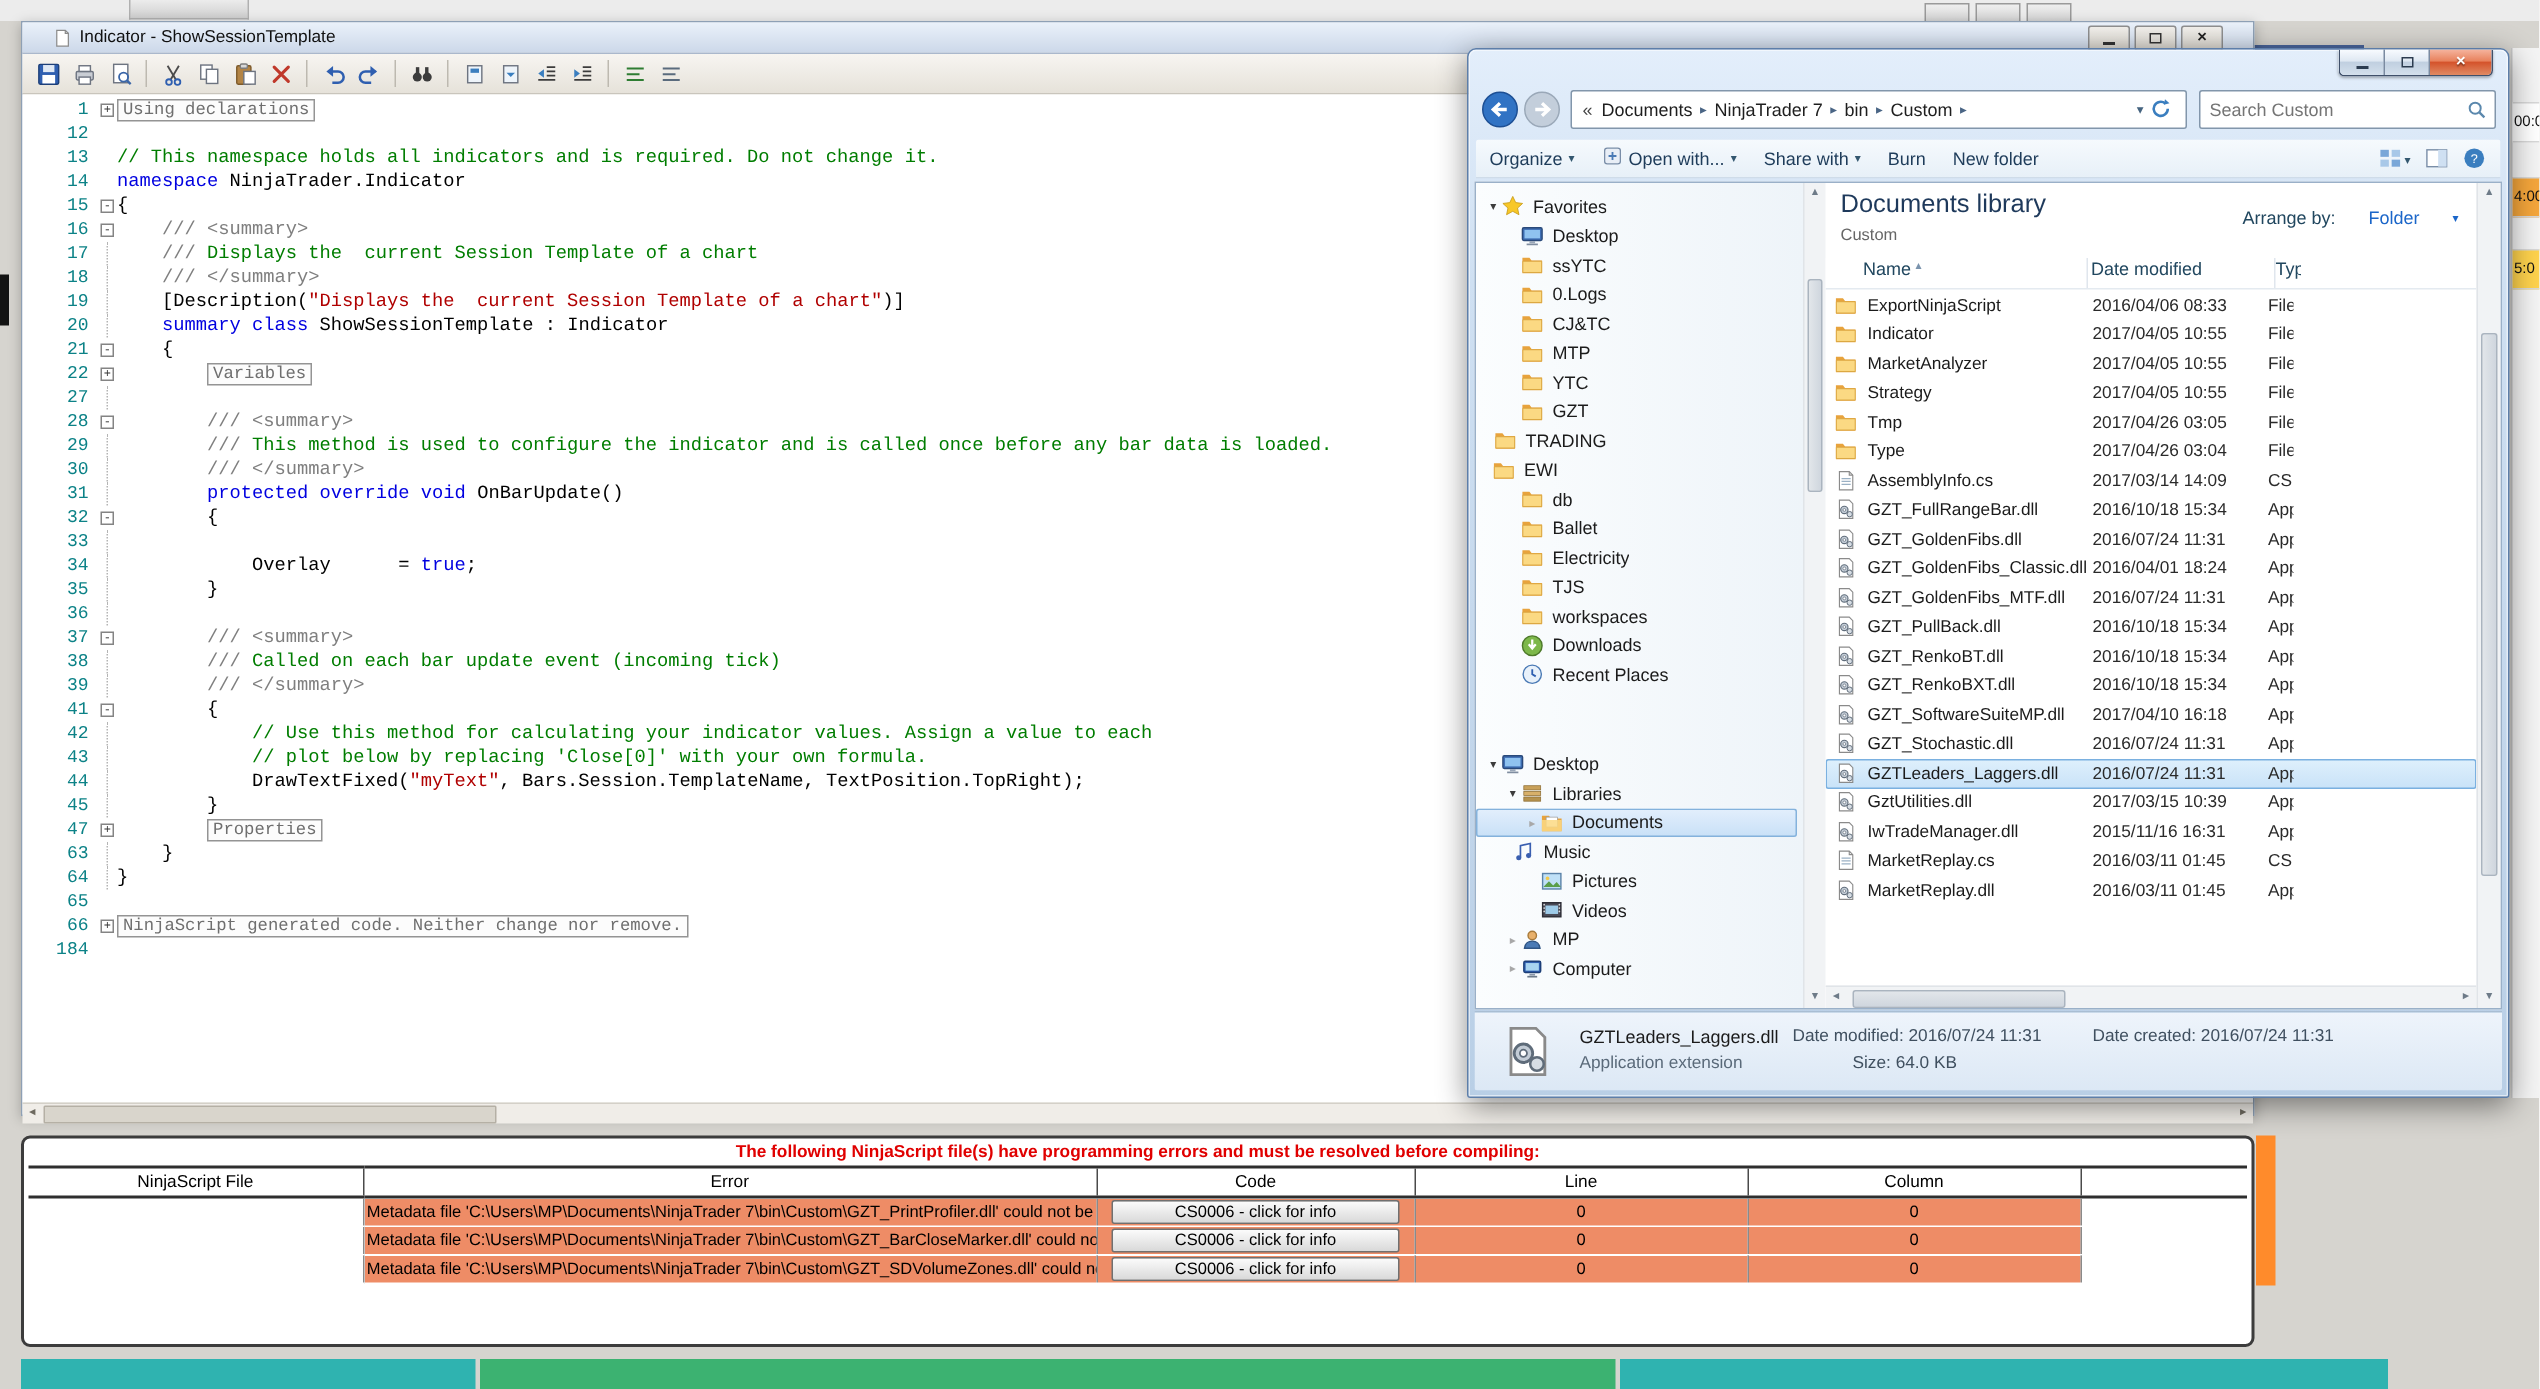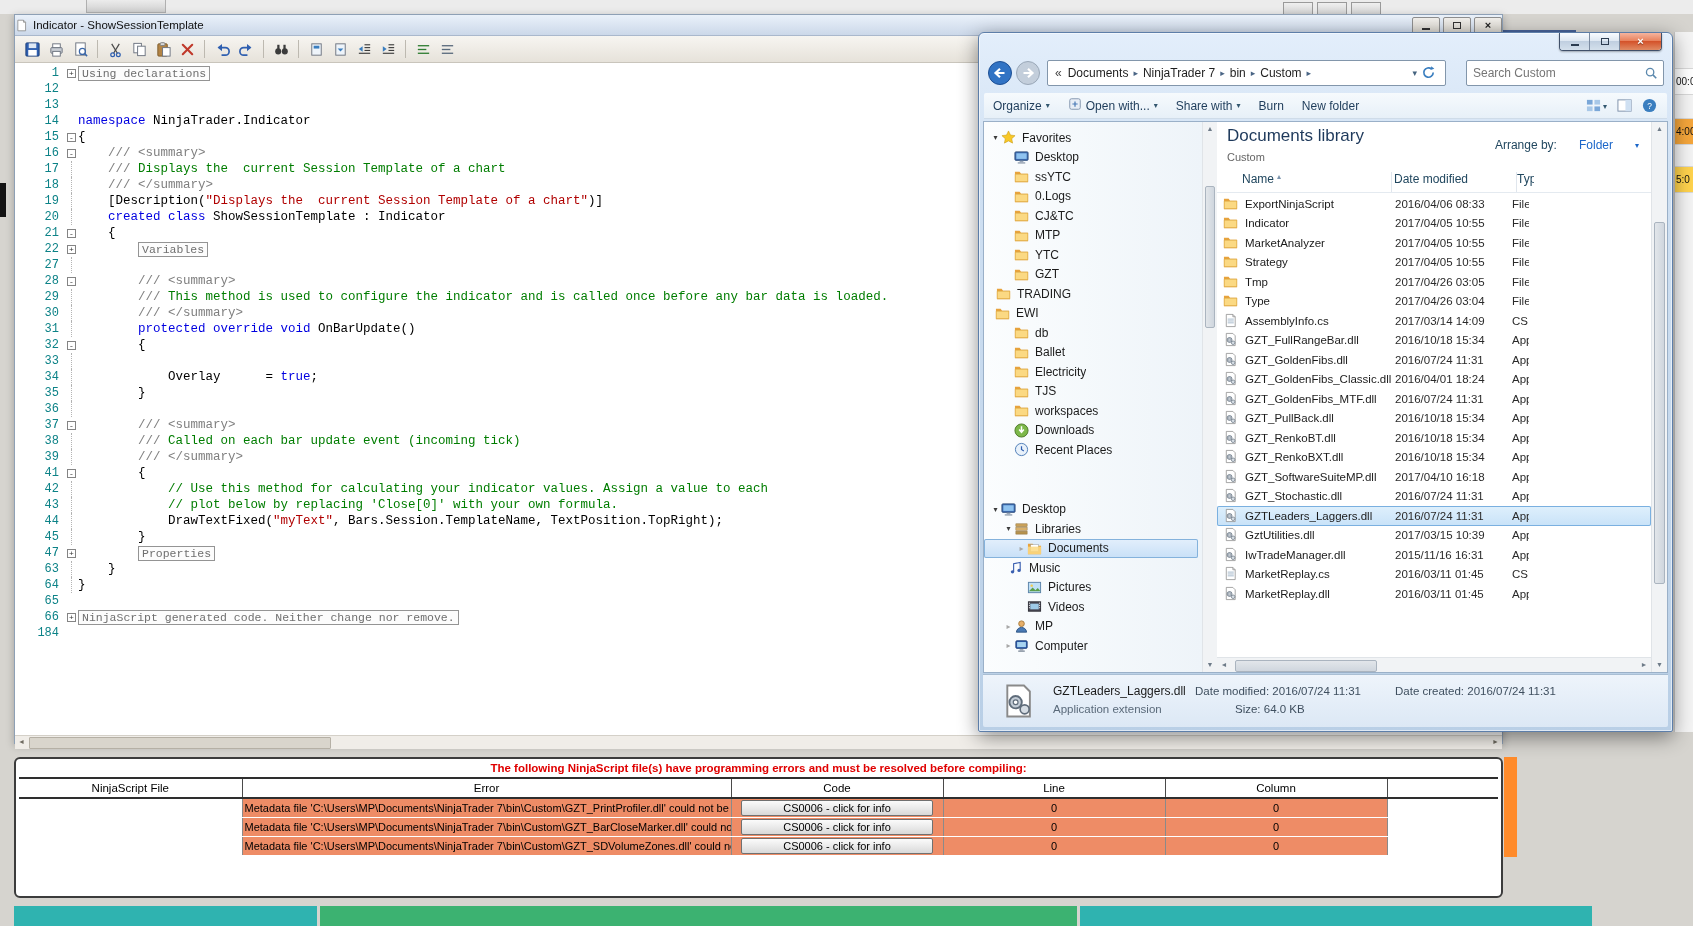--- a/index.html
+++ b/index.html
@@ -18,21 +18,21 @@
   .axis-cell{position:absolute;left:0;width:19px;height:25px;font-size:10px;color:#111;overflow:hidden;white-space:nowrap;line-height:25px;padding-left:1px;border-top:1px solid #d8d8d8;border-bottom:1px solid #d8d8d8}
   .axis-cell:nth-child(1){top:36px}
   .axis-cell:nth-child(2){top:86px}
   .axis-cell:nth-child(3){top:134px}
   .strip-a{left:14px;top:906px;width:303px;height:20px;background:#2fb3b0}
   .strip-b{left:320px;top:906px;width:757px;height:20px;background:#3cb271}
   .strip-c{left:1080px;top:906px;width:512px;height:20px;background:#2fb3b0}
 
   
   .editor{left:14px;top:14px;width:1489px;height:730px;background:#fff;border:1px solid #8ea0b5;box-shadow:0 2px 8px rgba(0,0,0,.25);z-index:1;box-sizing:border-box}
-  .ed-title{height:20px;background:linear-gradient(#eaf1fa,#ccd8e9);border-bottom:1px solid #aab8cc;display:flex;align-items:center;padding:0 0;font-size:11.5px;color:#101010}
+  .ed-title{height:20px;background:linear-gradient(#eaf1fa,#ccd8e9);border-bottom:1px solid #aab8cc;display:flex;align-items:center;padding:0 20px;font-size:11.5px;color:#101010}
   .ed-doc-ico{width:13px;height:13px;margin-right:5px;flex:none}
   .ed-doc-ico svg{width:13px;height:13px}
   .ed-caps{margin-left:auto;display:flex}
   .ed-cap{width:26px;height:15px;background:linear-gradient(#f2f0ec,#d9d5cd);border:1px solid #8f8f8f;border-radius:2px;margin-left:3px;display:flex;align-items:center;justify-content:center;color:#222}
   .g-min{width:8px;height:2px;background:#333;margin-top:7px}
   .g-max{width:8px;height:7px;border:1.5px solid #333;box-sizing:border-box}
   .g-x{font-size:11px;font-weight:bold;line-height:11px}
   .ed-toolbar{height:26px;background:linear-gradient(#f7f5f1,#e6e2da);border-bottom:1px solid #c9c5bc;display:flex;align-items:center;padding:0 6px;gap:2px}
   .tb-btn{width:22px;height:22px;display:flex;align-items:center;justify-content:center;border-radius:2px}
   .tb-btn svg{width:17px;height:17px}
@@ -77,21 +77,21 @@
   .addr{position:absolute;top:27px;left:8px;right:8px;height:26px;display:flex;align-items:center}
   .navbtn{width:26px;height:26px;flex:none}
   .navbtn svg{width:26px;height:26px}
   .crumbbox{flex:1;height:24px;background:#fff;border:1px solid #8296ab;border-radius:2px;margin-left:6px;display:flex;align-items:center;font-size:12px;color:#1e1e1e;padding:0 4px;overflow:hidden}
   .crumb-prefix{color:#444;margin:0 3px}
   .crumb{padding:0 3px;white-space:nowrap}
   .crumb-sep{color:#4a6585;font-size:9px;padding:0 2px}
   .crumb-dd{margin-left:auto;color:#44637f;font-size:9px;padding:0 4px}
   .crumb-refresh{width:20px;height:20px;flex:none}
   .crumb-refresh svg{width:15px;height:15px;margin-top:2px}
-  .searchbox{width:196px;height:24px;background:#fff;border:1px solid #8296ab;border-radius:2px;margin-left:20px;display:flex;align-items:center;flex:none}
+  .searchbox{width:196px;height:24px;background:#fff;border:1px solid #8296ab;border-radius:2px;margin-left:8px;display:flex;align-items:center;flex:none}
   .searchbox input{border:none;outline:none;flex:1;font-size:12px;color:#7a8a99;padding:0 6px;background:transparent;font-family:"Liberation Sans",sans-serif}
   .searchbox svg{width:14px;height:14px;margin-right:5px;flex:none}
   .cmdbar{position:absolute;top:60px;left:5px;right:5px;height:25px;background:linear-gradient(#f6fafd,#e7f0f8);border-bottom:1px solid #cfdce9;border-radius:2px 2px 0 0;display:flex;align-items:center;font-size:12px;color:#1e3c5a}
   .cmd-item{display:flex;align-items:center;gap:4px;padding:0 9px;height:100%;white-space:nowrap}
   .cmd-item .dd{font-size:8px;color:#33576f}
   .cmd-item svg{width:14px;height:14px}
   .cmd-right{margin-left:auto;display:flex;align-items:center;gap:10px;padding-right:10px}
   .cmd-right svg{width:15px;height:15px;vertical-align:middle}
   .cmd-right .dd{font-size:8px;color:#33576f;margin-left:2px}
   .content{position:absolute;top:88px;left:4px;right:4px;bottom:58px;background:#fff;border:1px solid #9ab0c8;box-sizing:border-box;overflow:hidden}
@@ -321,20 +321,21 @@
             <span class="ct"><span class="seg-box">Using declarations</span></span>
           </div>
           <div class="cl">
             <span class="ln">12</span>
             <span class="fold"></span>
             <span class="ct"></span>
           </div>
           <div class="cl">
             <span class="ln">13</span>
             <span class="fold"></span>
+            <span class="ct"><span class="seg-c">// This namespace holds all indicators and is required. Do not change it.</span></span>
           </div>
           <div class="cl">
             <span class="ln">14</span>
             <span class="fold"></span>
             <span class="ct"><span class="seg-k">namespace</span><span class="seg-p"> NinjaTrader.Indicator</span></span>
           </div>
           <div class="cl">
             <span class="ln">15</span>
             <span class="fold">
               <span class="fbox">-</span>
@@ -359,21 +360,21 @@
             <span class="ct"><span class="seg-g">    /// &lt;/summary&gt;</span></span>
           </div>
           <div class="cl">
             <span class="ln">19</span>
             <span class="fold fv"></span>
             <span class="ct"><span class="seg-p">    [Description(</span><span class="seg-s">"Displays the  current Session Template of a chart"</span><span class="seg-p">)]</span></span>
           </div>
           <div class="cl">
             <span class="ln">20</span>
             <span class="fold fv"></span>
-            <span class="ct"><span class="seg-p">    </span><span class="seg-k">created</span><span class="seg-p"> </span><span class="seg-k">class</span><span class="seg-p"> ShowSessionTemplate : Indicator</span></span>
+            <span class="ct"><span class="seg-p">    </span><span class="seg-k">summary</span><span class="seg-p"> </span><span class="seg-k">class</span><span class="seg-p"> ShowSessionTemplate : Indicator</span></span>
           </div>
           <div class="cl">
             <span class="ln">21</span>
             <span class="fold">
               <span class="fbox">-</span>
             </span>
             <span class="ct"><span class="seg-p">    {</span></span>
           </div>
           <div class="cl">
             <span class="ln">22</span>

